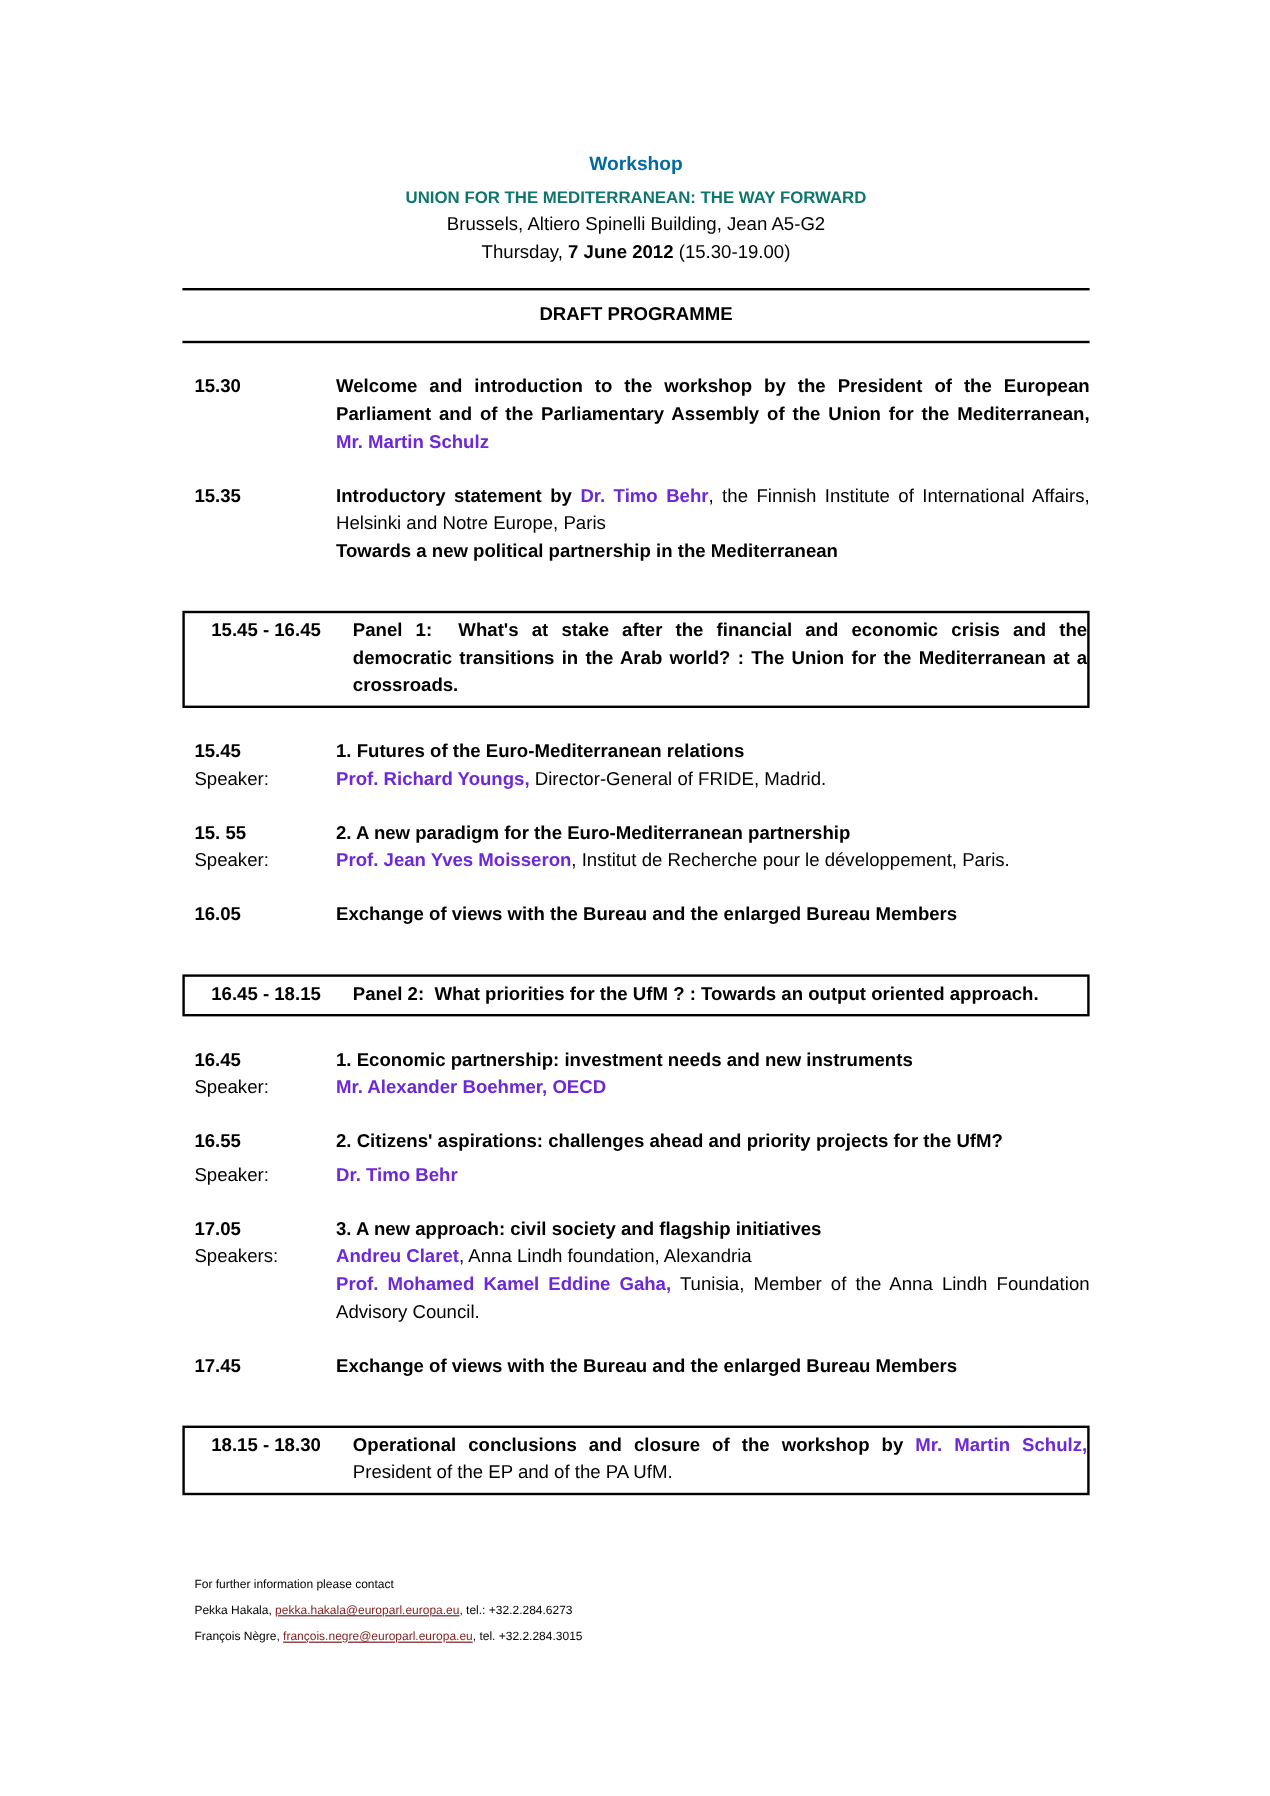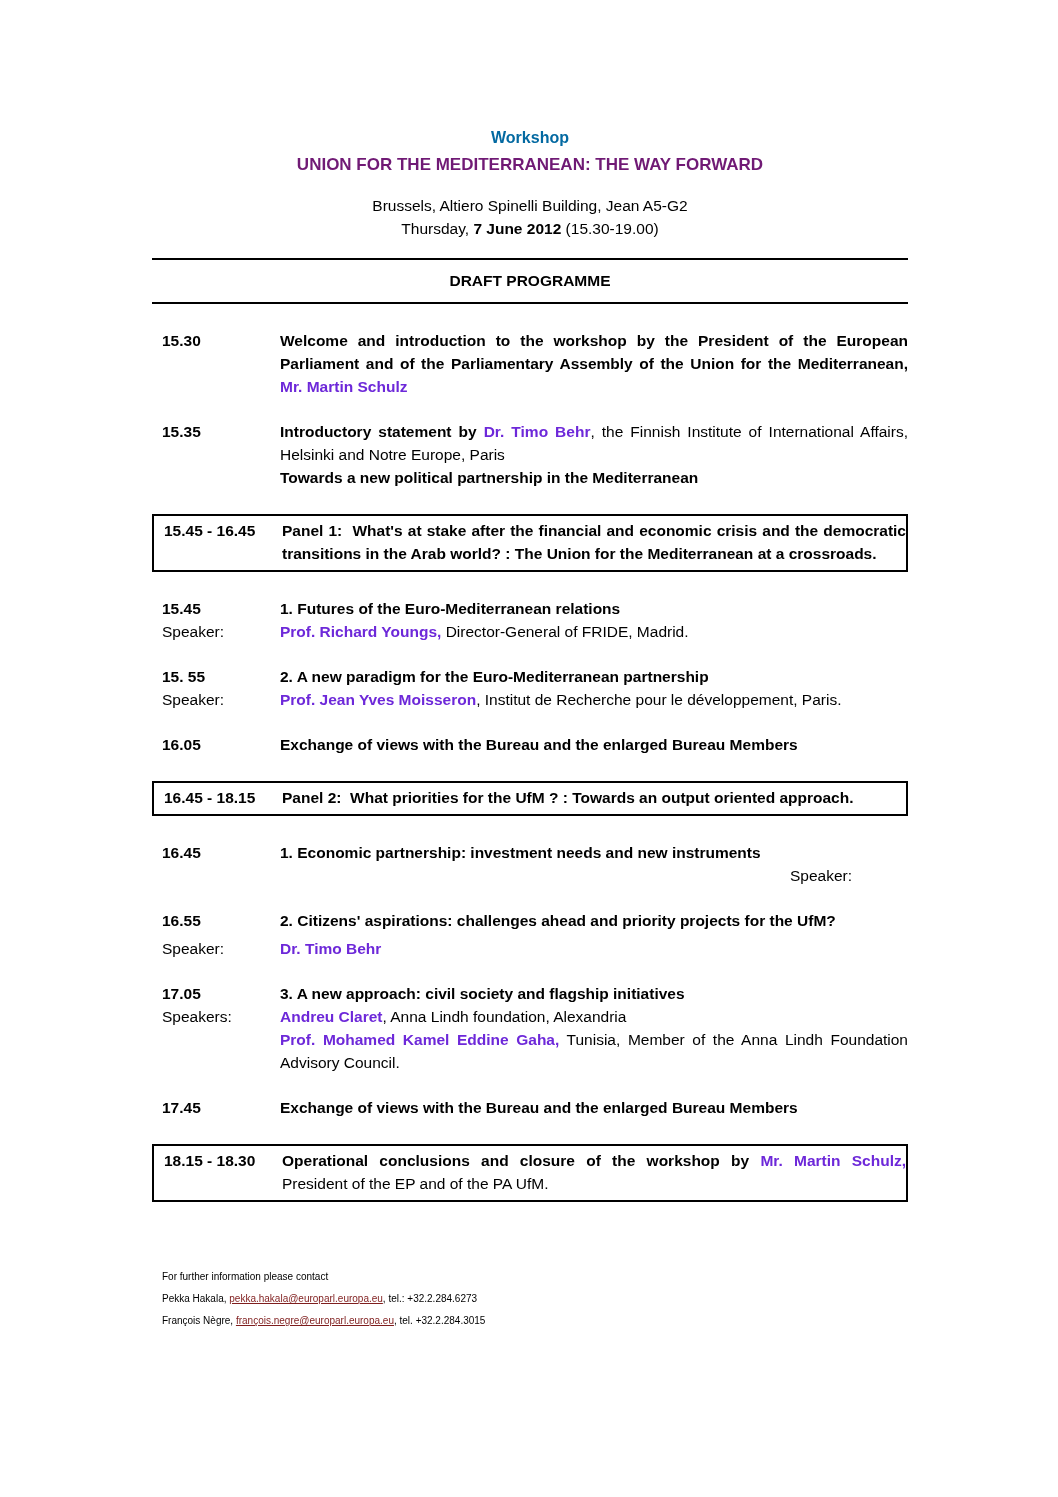--- a/index.html
+++ b/index.html
@@ -5,31 +5,31 @@
   * { margin:0; padding:0; box-sizing:border-box; }
   html,body { width:1058px; background:#ffffff; }
   body {
     height:1497px; overflow:hidden; color:#000;
     font-family:"Liberation Sans", sans-serif;
     font-size:15.5px; line-height:23px;
   }
   .content { width:756px; margin-left:152px; padding-top:126px; }
 
   .h-workshop { text-align:center; font-weight:bold; font-size:16px; color:#0369a1; margin-bottom:4px; }
-  .h-title    { text-align:center; font-weight:bold; font-size:17px; color:#701a75; margin-bottom:18px; }
+  .h-title    { text-align:center; font-weight:bold; font-size:14px; color:#0f766e; }
   .h-venue    { text-align:center; }
   .h-date     { text-align:center; margin-bottom:18px; }
   .b { font-weight:bold; }
 
   .rule { border-top:2px solid #000; }
   .draft { text-align:center; font-weight:bold; padding:9px 0 10px 0; }
 
   .prog { margin-top:25px; }
   .prog-row { margin-bottom:22px; }
-  .prog-row.boxed { border:2px solid #000; padding:3px 0 5px 0; margin-bottom:25px; margin-top:25px; }
+  .prog-row.boxed { border:2px solid #000; padding:3px 0 5px 12px; margin-bottom:25px; margin-top:38px; }
   .subrow { display:flex;justify-content:flex-end; }
   .col-time { flex:none; width:128px; padding-left:10px; font-weight:bold; }
   .col-time.speaker { font-weight:normal; }
   .col-content { flex:1; text-align:justify; }
   .seg-b { font-weight:bold; }
   .seg-n { font-weight:bold; color:#6d28d9; }
   .seg-r { }
 
   .footer { margin-top:64px; padding-left:10px; font-size:10px; line-height:22px; }
   .link { color:#7f1d1d; text-decoration:underline; cursor:pointer; }
@@ -103,20 +103,21 @@
           <div class="col-content"><span class="seg-b">Panel 2:&nbsp; What priorities for the UfM ? : Towards an output oriented approach.</span></div>
         </div>
       </div>
       <div class="prog-row">
         <div class="subrow">
           <div class="col-time">16.45</div>
           <div class="col-content"><span class="seg-b">1. Economic partnership: investment needs and new instruments</span></div>
         </div>
         <div class="subrow">
           <div class="col-time speaker">Speaker:</div>
+          <div class="col-content"><span class="seg-n">Mr. Alexander Boehmer, OECD</span></div>
         </div>
       </div>
       <div class="prog-row">
         <div class="subrow">
           <div class="col-time">16.55</div>
           <div class="col-content"><span class="seg-b">2. Citizens' aspirations: challenges ahead and priority projects for the UfM?</span></div>
         </div>
         <div class="subrow" style="margin-top: 5px;">
           <div class="col-time speaker">Speaker:</div>
           <div class="col-content"><span class="seg-n">Dr. Timo Behr</span></div>

